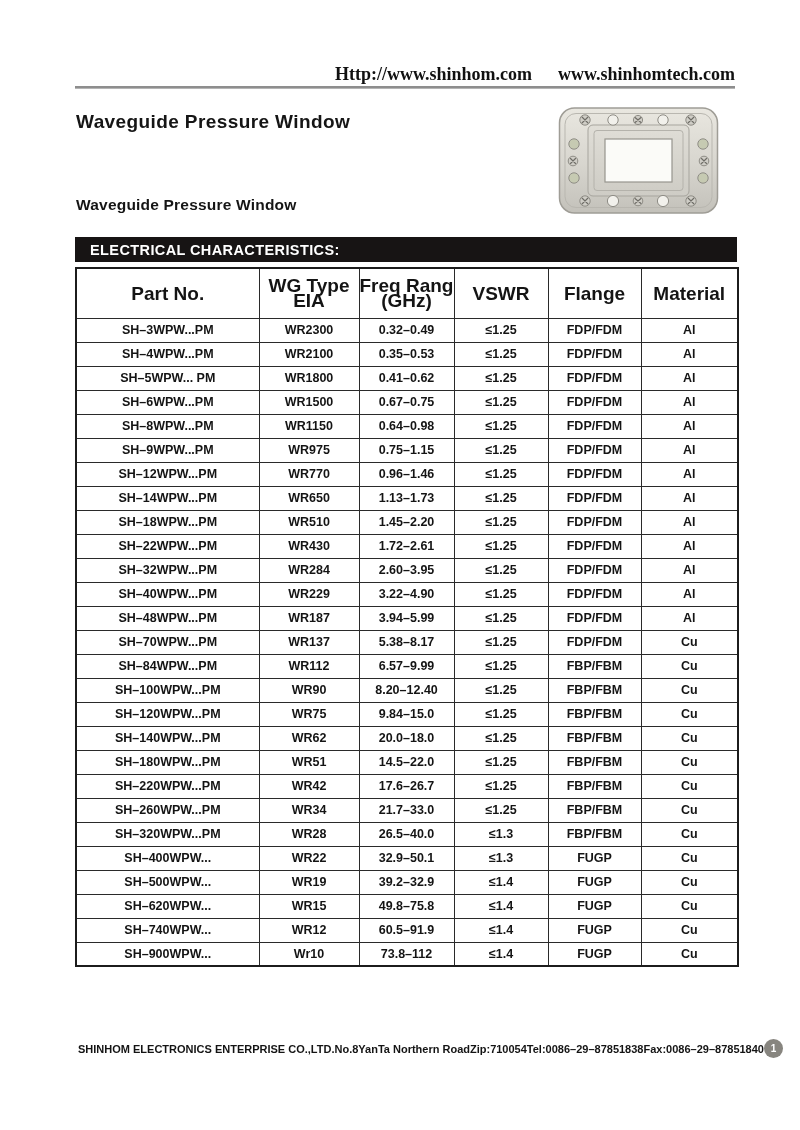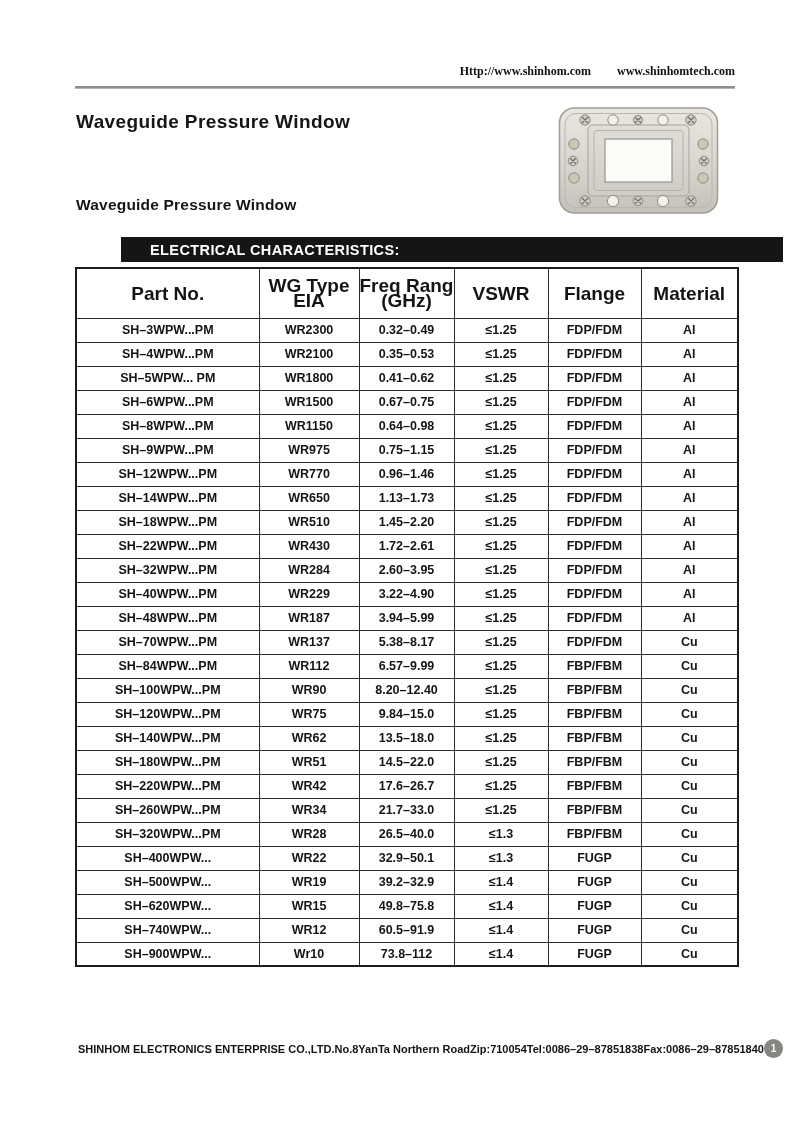--- a/index.html
+++ b/index.html
@@ -4,42 +4,42 @@
 <style>
   * { margin:0; padding:0; box-sizing:border-box; }
   html,body { background:#ffffff; }
   .page {
     position:relative; width:800px; height:1130px; background:#ffffff;
     font-family:"Liberation Sans", sans-serif; color:#1a1a1a; overflow:hidden;
   }
   
   .top-urls {
     position:absolute; top:64px; right:65px; display:flex; gap:26px;
-    font-family:"Liberation Serif", serif; font-weight:bold; font-size:12px; color:#111;
+    font-family:"Liberation Serif", serif; font-weight:bold; font-size:18px; color:#111;
   }
   .top-rule {
     position:absolute; top:86px; left:75px; width:660px; height:3px;
     background:#8e8e8e; border-bottom:1px solid #b5b5b5;
   }
   
   .main-title {
     position:absolute; top:111px; left:76px;
     font-size:19px; font-weight:bold; letter-spacing:0.4px; color:#151515;
   }
   .sub-title {
     position:absolute; top:196px; left:76px;
     font-size:15.5px; font-weight:bold; letter-spacing:0.2px; color:#151515;
   }
   
   .photo-wrap { position:absolute; left:558px; top:105px; width:162px; height:112px; }
   
   .banner {
     position:absolute; top:237px; left:75px; width:662px; height:25px;
     background:#171414; color:#ffffff; display:flex; align-items:center;
-    font-size:14.5px; font-weight:bold; letter-spacing:0.4px; padding-left:29px;margin-left:46px;
+    font-size:14.5px; font-weight:bold; letter-spacing:0.4px; padding-left:15px;
   }
   
   .table-wrap { position:absolute; top:267px; left:75px; width:662px; }
   table { border-collapse:collapse; table-layout:fixed; width:662px;
           border:2px solid #1c1c1c; }
   th, td { border:1px solid #2a2a2a; text-align:center; vertical-align:middle;
            font-weight:bold; color:#141414; overflow:hidden; white-space:nowrap; }
   th { height:50px; font-size:19px; line-height:15px; font-weight:bold; }
   td { height:24px; font-size:12.5px; }
   .col-part { width:183px; } .col-wg { width:100px; } .col-freq { width:95px; }
@@ -322,21 +322,21 @@
     <td>WR75</td>
     <td>9.84–15.0</td>
     <td>≤1.25</td>
     <td>FBP/FBM</td>
     <td>Cu</td>
   </tr>
 
   <tr>
     <td>SH–140WPW...PM</td>
     <td>WR62</td>
-    <td>13.5–18.0</td>
+    <td>20.0–18.0</td>
     <td>≤1.25</td>
     <td>FBP/FBM</td>
     <td>Cu</td>
   </tr>
 
   <tr>
     <td>SH–180WPW...PM</td>
     <td>WR51</td>
     <td>14.5–22.0</td>
     <td>≤1.25</td>

